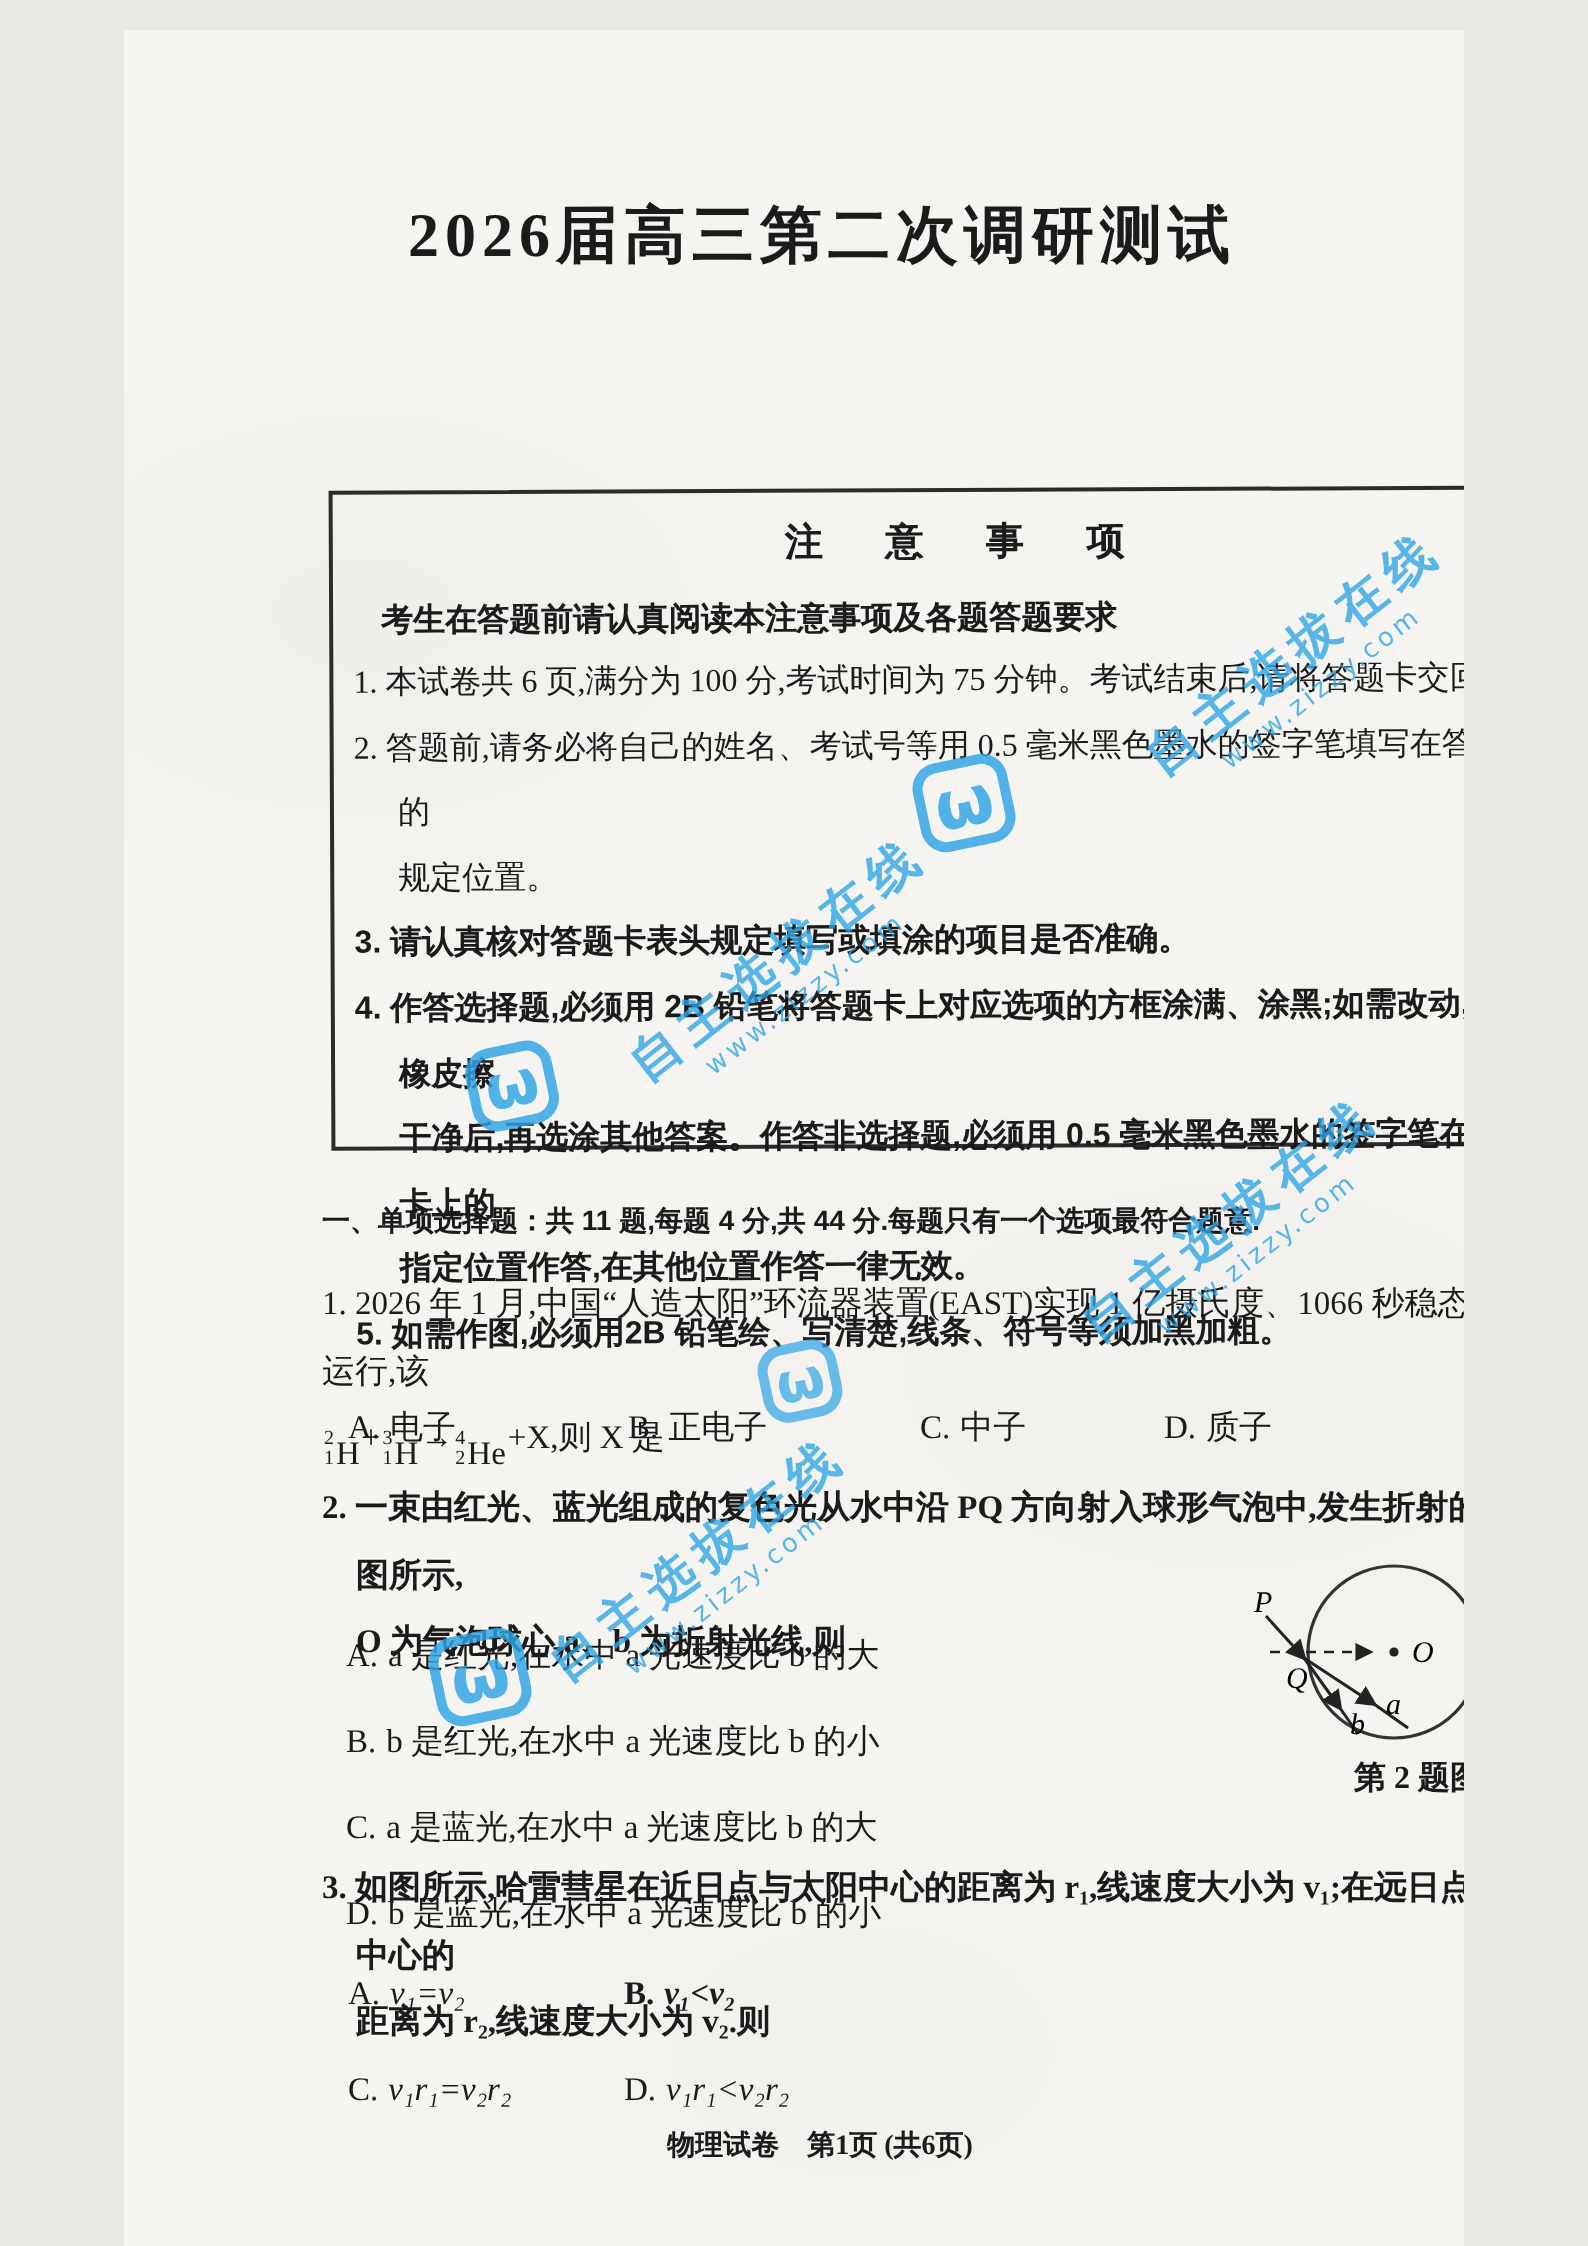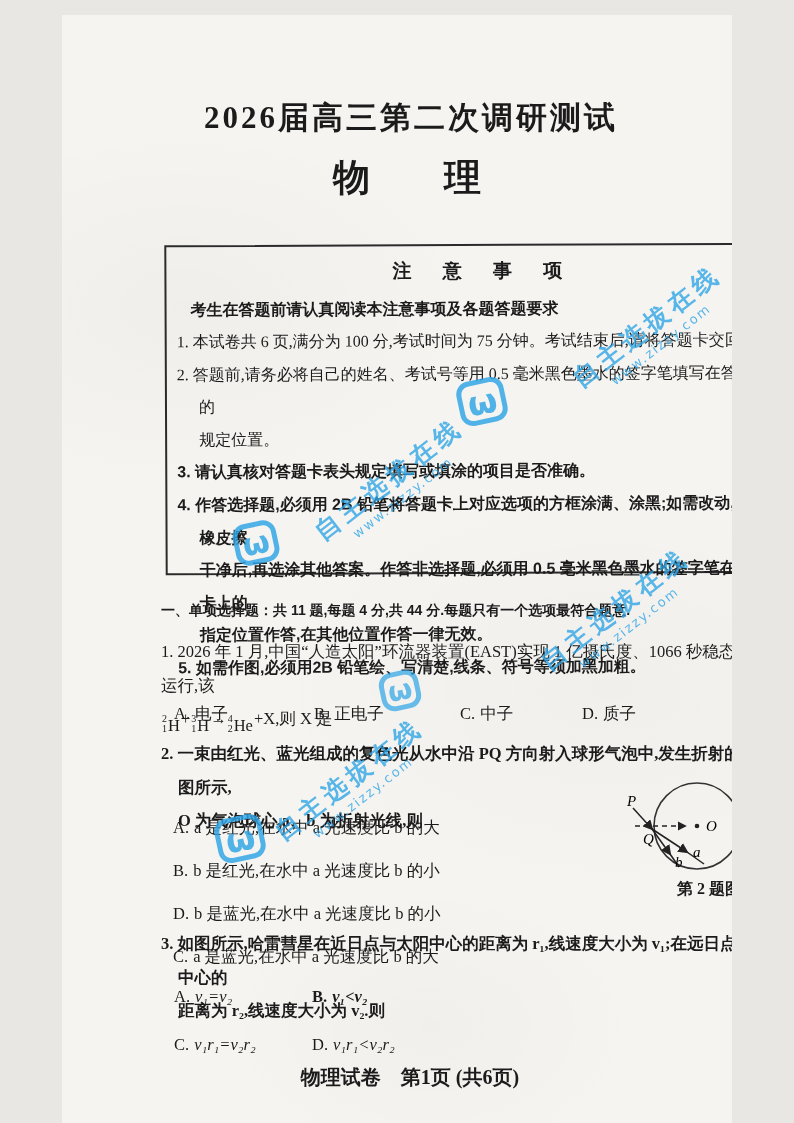--- a/index.html
+++ b/index.html
@@ -45,38 +45,37 @@
   .fig{position:absolute;text-align:center;}
   .fig2{left:563px;top:753px;width:168px;}
   .fig3{left:510px;top:934px;width:248px;}
   .figcap{font-size:16px;font-weight:600;margin-top:5px;}
   .fig3 .figcap{transform:translateX(-14px);margin-top:7px;}
   .fig svg{display:block;margin:0 auto;}
   .flab{font-style:italic;font-size:15px;font-family:"Liberation Serif","DejaVu Serif",serif;}
   .fzh{font-size:13px;font-family:"Liberation Serif","DejaVu Serif",serif;}
   
   .footer{position:absolute;left:0;top:1049px;width:100%;text-align:center;
-          font-size:20px;font-weight:700;padding-left:26px;box-sizing:border-box;}
+          font-size:14px;font-weight:700;padding-left:26px;box-sizing:border-box;}
   
   .wm{position:absolute;color:#2da4e6;pointer-events:none;}
   .wm-logo{border:5px solid currentColor;border-radius:13px;opacity:.82;
            display:flex;align-items:center;justify-content:center;
            font-family:"DejaVu Sans",sans-serif;font-weight:700;transform:rotate(-12deg);box-sizing:border-box;}
   .wm-text{transform:rotate(-38deg);text-align:center;opacity:.78;
            font-family:"DejaVu Sans",sans-serif;white-space:nowrap;}
   .wm-text .zh{font-size:25px;letter-spacing:5px;font-weight:700;line-height:30px;}
   .wm-text .url{font-size:13px;letter-spacing:2px;line-height:16px;}
 </style>
 </head>
 <body>
 
 <div class="page">
 
   <div class="title">2026届高三第二次调研测试</div>
-  <div class="subject">物　　理</div>
 
   <div class="notice">
     <div class="n-head hei">注 意 事 项</div>
     <p class="n-intro hei">考生在答题前请认真阅读本注意事项及各题答题要求</p>
     <div class="n-items">
       <p class="n-item">1. 本试卷共 6 页,满分为 100 分,考试时间为 75 分钟。考试结束后,请将答题卡交回。</p>
       <p class="n-item">2. 答题前,请务必将自己的姓名、考试号等用 0.5 毫米黑色墨水的签字笔填写在答题卡的
 规定位置。</p>
       <p class="n-item b">3. 请认真核对答题卡表头规定填写或填涂的项目是否准确。</p>
       <p class="n-item b">4. 作答选择题,必须用 2B 铅笔将答题卡上对应选项的方框涂满、涂黑;如需改动,请用橡皮擦
@@ -119,22 +118,22 @@
     <span class="opt" style="left:421px;"><span class="ol">D.</span><span>质子</span></span>
   </div>
 
   <div class="qblock" style="top:722px;">
     <p class="pre">2. 一束由红光、蓝光组成的复色光从水中沿 PQ 方向射入球形气泡中,发生折射的光路如图所示,
 O 为气泡球心,a、b 为折射光线,则</p>
   </div>
   <div class="optstack">
     <span class="opt"><span class="ol">A.</span><span>a 是红光,在水中 a 光速度比 b 的大</span></span>
     <span class="opt"><span class="ol">B.</span><span>b 是红光,在水中 a 光速度比 b 的小</span></span>
+    <span class="opt"><span class="ol">C.</span><span>a 是蓝光,在水中 a 光速度比 b 的大</span></span>
     <span class="opt"><span class="ol">D.</span><span>b 是蓝光,在水中 a 光速度比 b 的小</span></span>
-    <span class="opt"><span class="ol">C.</span><span>a 是蓝光,在水中 a 光速度比 b 的大</span></span>
   </div>
 
   <div class="fig fig2">
     <svg width="168" height="106" viewBox="0 0 168 106">
       <defs>
         <marker id="arw" viewBox="0 0 10 10" refX="8" refY="5" markerWidth="7" markerHeight="7" orient="auto">
           <path d="M0 0 L10 5 L0 10 z" fill="#222"></path>
         </marker>
       </defs>
       <circle cx="72" cy="58" r="43" fill="none" stroke="#333" stroke-width="1.6"></circle>

